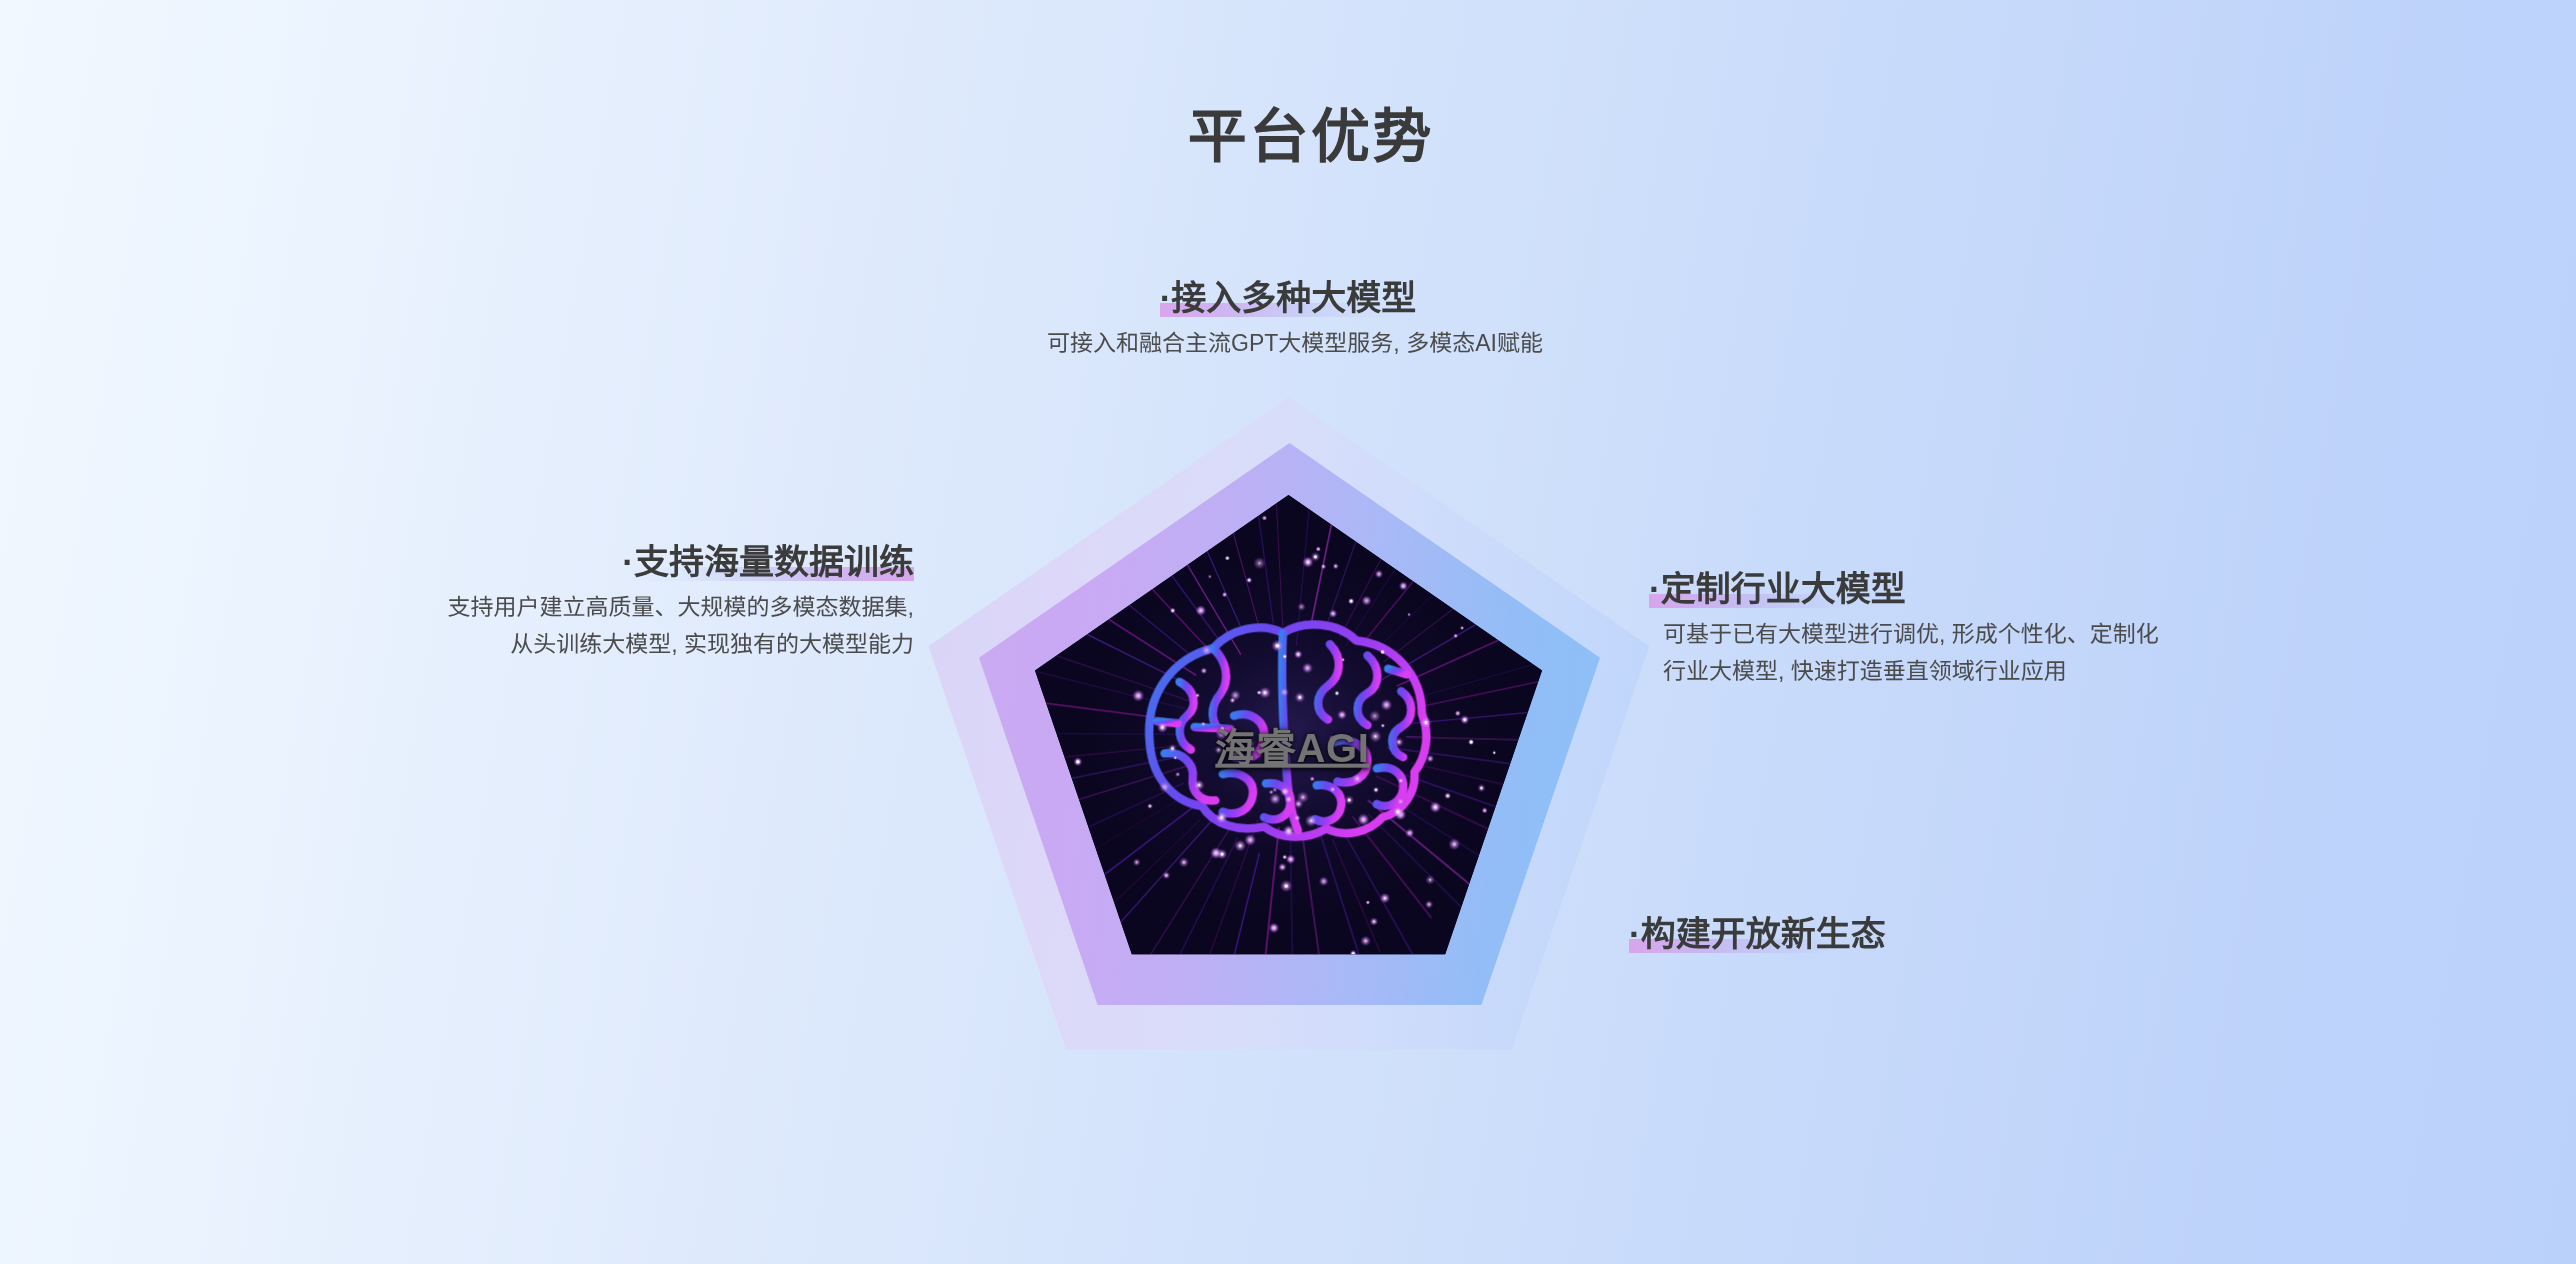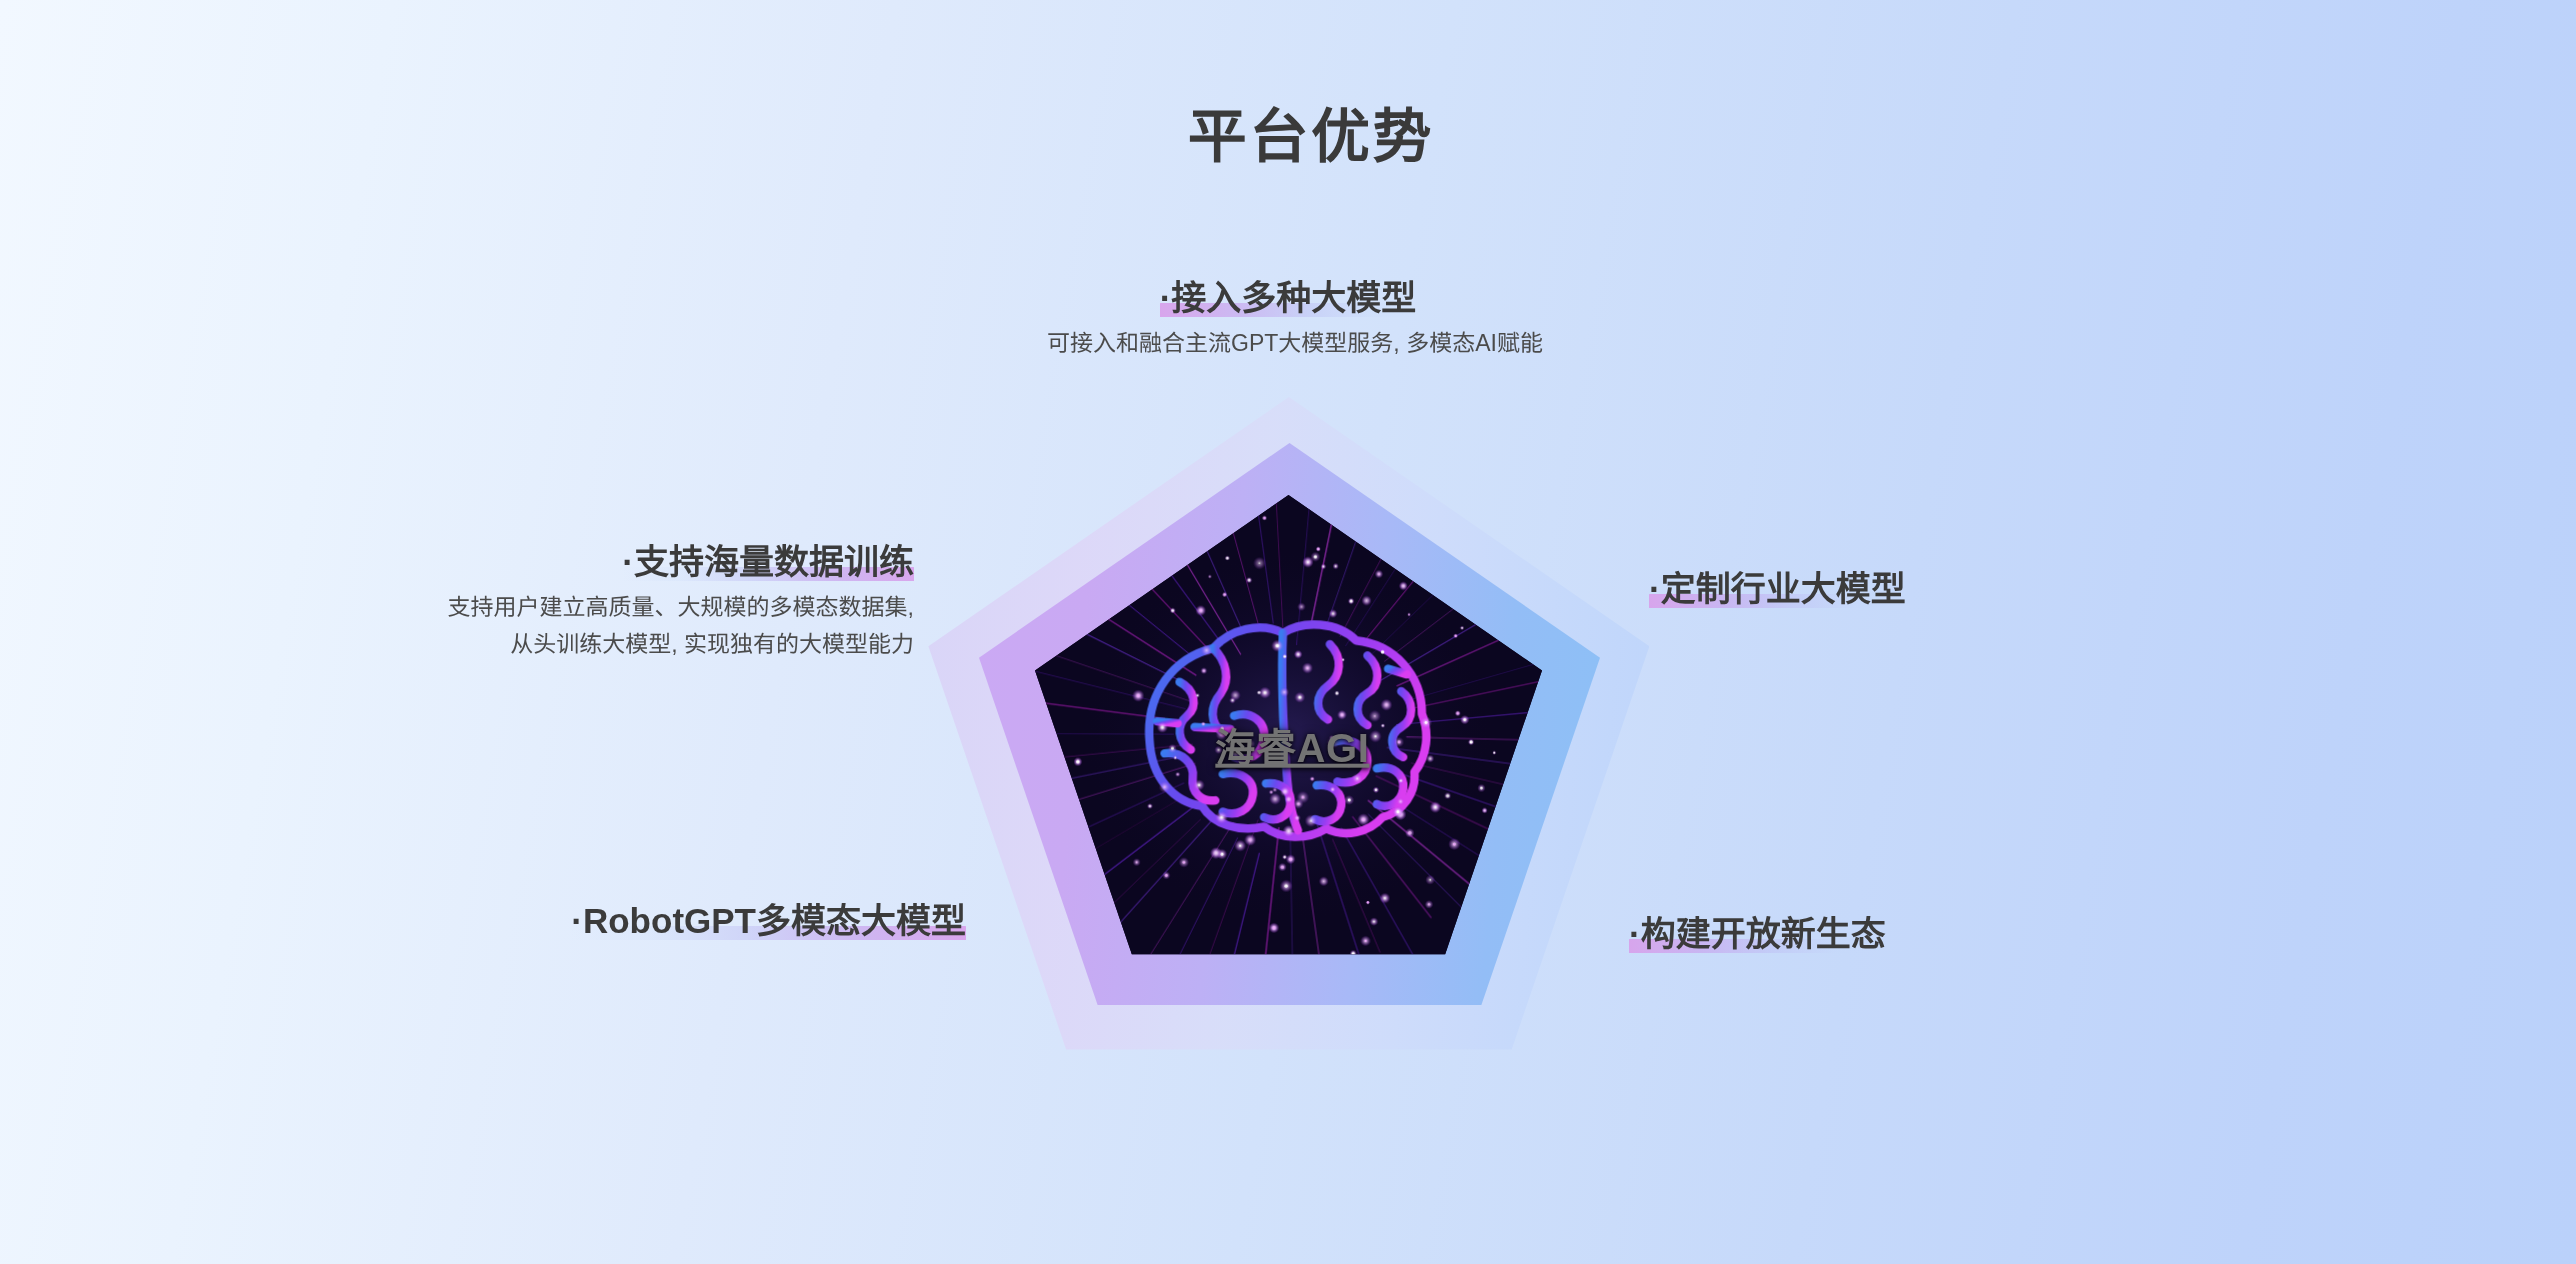--- a/index.html
+++ b/index.html
@@ -484,22 +484,23 @@
 </div>
 
 <div class="feat left" id="f-left1">
   <h3><span class="hl"></span><span class="dot">·</span><span>支持海量数据训练</span></h3>
   <p>支持用户建立高质量、大规模的多模态数据集,
 从头训练大模型, 实现独有的大模型能力</p>
 </div>
 
 <div class="feat right" id="f-right1">
   <h3><span class="hl"></span><span class="dot">·</span><span>定制行业大模型</span></h3>
+  <p>可基于已有大模型进行调优, 形成个性化、定制化
+行业大模型, 快速打造垂直领域行业应用</p>
 </div>
 
 <div class="feat left" id="f-left2">
-  <h3><span class="hl"></span><span class="dot">·</span><span>RobotGPT多模态大模型</span></h3>
 </div>
 
 <div class="feat right" id="f-right2">
   <h3><span class="hl"></span><span class="dot">·</span><span>构建开放新生态</span></h3>
 </div>
 
 
 </body></html>

